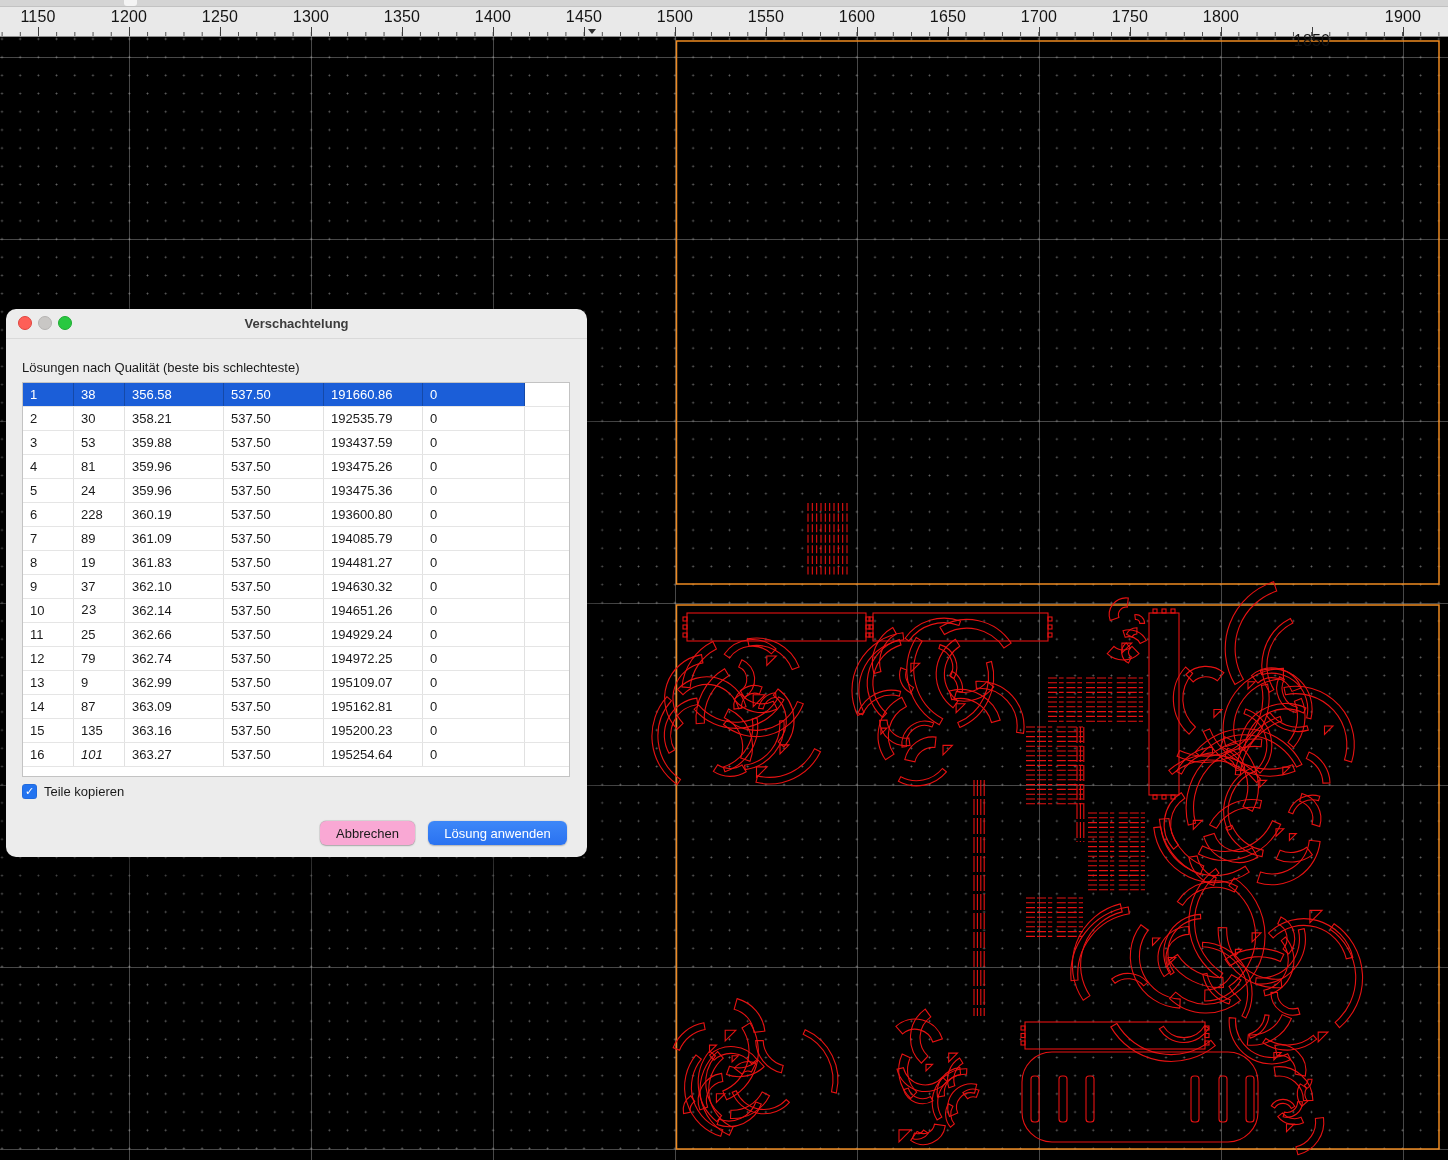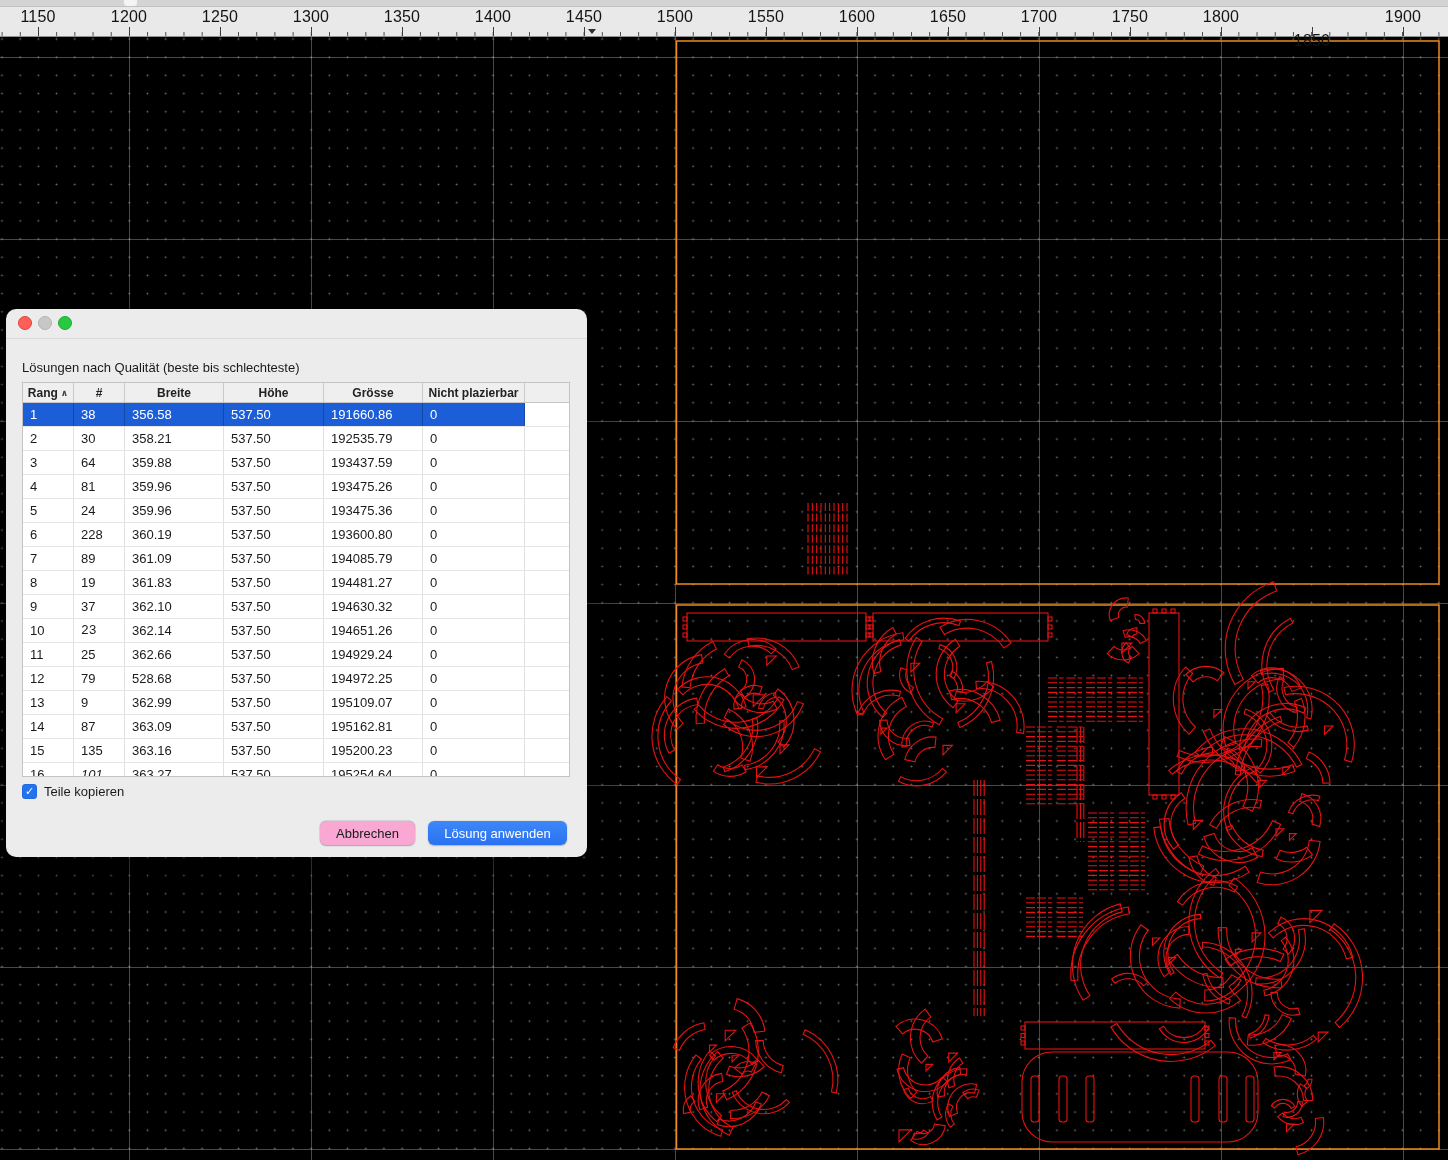--- a/index.html
+++ b/index.html
@@ -534,34 +534,26 @@
         <span class="ruler-label" style="left: 1403px;">1900</span>
       </div>
     <div class="ruler-marker" style="left: 588px;"></div>
   </div>
 
   <div class="dialog">
     <div class="titlebar">
       <div class="tl tl-close"></div>
       <div class="tl tl-min"></div>
       <div class="tl tl-zoom"></div>
+      <div class="title">Verschachtelung</div>
     </div>
 
     <div class="subtitle">Lösungen nach Qualität (beste bis schlechteste)</div>
 
     <div class="tbl">
-      <div class="tbl-head" id="tbl-head">
-          <div class="th" style="width: 51px;">Rang<span class="sort">∧</span></div>
-          <div class="th" style="width: 51px;">#</div>
-          <div class="th" style="width: 99px;">Breite</div>
-          <div class="th" style="width: 100px;">Höhe</div>
-          <div class="th" style="width: 99px;">Grösse</div>
-          <div class="th" style="width: 102px;">Nicht plazierbar</div>
-          <div class="th" style="flex: 1 1 0%; border-right: none;"></div>
-        </div>
       <div id="tbl-body">
           <div class="tr selected">
             <div class="td" style="width: 51px;">1</div>
             <div class="td" style="width: 51px;">38</div>
             <div class="td" style="width: 99px;">356.58</div>
             <div class="td" style="width: 100px;">537.50</div>
             <div class="td" style="width: 99px;">191660.86</div>
             <div class="td" style="width: 102px;">0</div>
             <div class="td filler" style="flex: 1 1 0%; border-right: none;"></div>
           </div>
@@ -569,21 +561,21 @@
             <div class="td" style="width: 51px;">2</div>
             <div class="td" style="width: 51px; text-align: center;">30</div>
             <div class="td" style="width: 99px;">358.21</div>
             <div class="td" style="width: 100px;">537.50</div>
             <div class="td" style="width: 99px;">192535.79</div>
             <div class="td" style="width: 102px;">0</div>
             <div class="td filler" style="flex: 1 1 0%; border-right: none;"></div>
           </div>
           <div class="tr">
             <div class="td" style="width: 51px;">3</div>
-            <div class="td" style="width: 51px;">64</div>
+            <div class="td" style="width: 51px;">53</div>
             <div class="td" style="width: 99px;">359.88</div>
             <div class="td" style="width: 100px;">537.50</div>
             <div class="td" style="width: 99px;">193437.59</div>
             <div class="td" style="width: 102px;">0</div>
             <div class="td filler" style="flex: 1 1 0%; border-right: none;"></div>
           </div>
           <div class="tr">
             <div class="td" style="width: 51px;">4</div>
             <div class="td" style="width: 51px; text-align: center;">81</div>
             <div class="td" style="width: 99px;">359.96</div>
@@ -651,21 +643,21 @@
             <div class="td" style="width: 51px;">25</div>
             <div class="td" style="width: 99px;">362.66</div>
             <div class="td" style="width: 100px;">537.50</div>
             <div class="td" style="width: 99px;">194929.24</div>
             <div class="td" style="width: 102px;">0</div>
             <div class="td filler" style="flex: 1 1 0%; border-right: none;"></div>
           </div>
           <div class="tr">
             <div class="td" style="width: 51px;">12</div>
             <div class="td" style="width: 51px;">79</div>
-            <div class="td" style="width: 99px;">528.68</div>
+            <div class="td" style="width: 99px;">362.74</div>
             <div class="td" style="width: 100px;">537.50</div>
             <div class="td" style="width: 99px;">194972.25</div>
             <div class="td" style="width: 102px;">0</div>
             <div class="td filler" style="flex: 1 1 0%; border-right: none;"></div>
           </div>
           <div class="tr">
             <div class="td" style="width: 51px;">13</div>
             <div class="td" style="width: 51px;">9</div>
             <div class="td" style="width: 99px;">362.99</div>
             <div class="td" style="width: 100px;">537.50</div>

